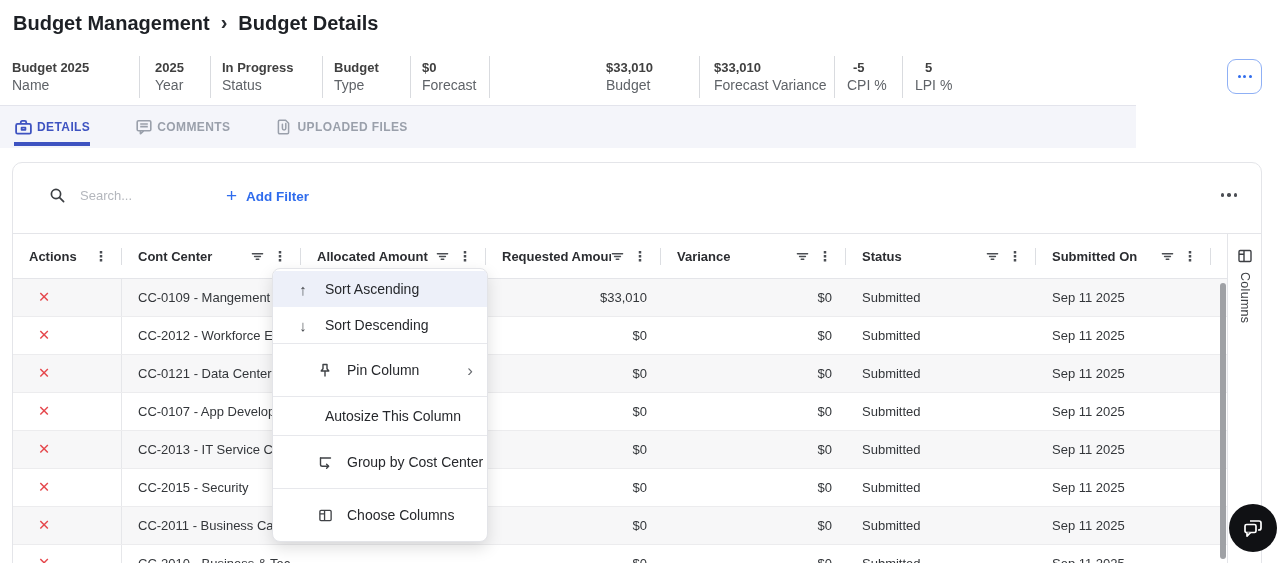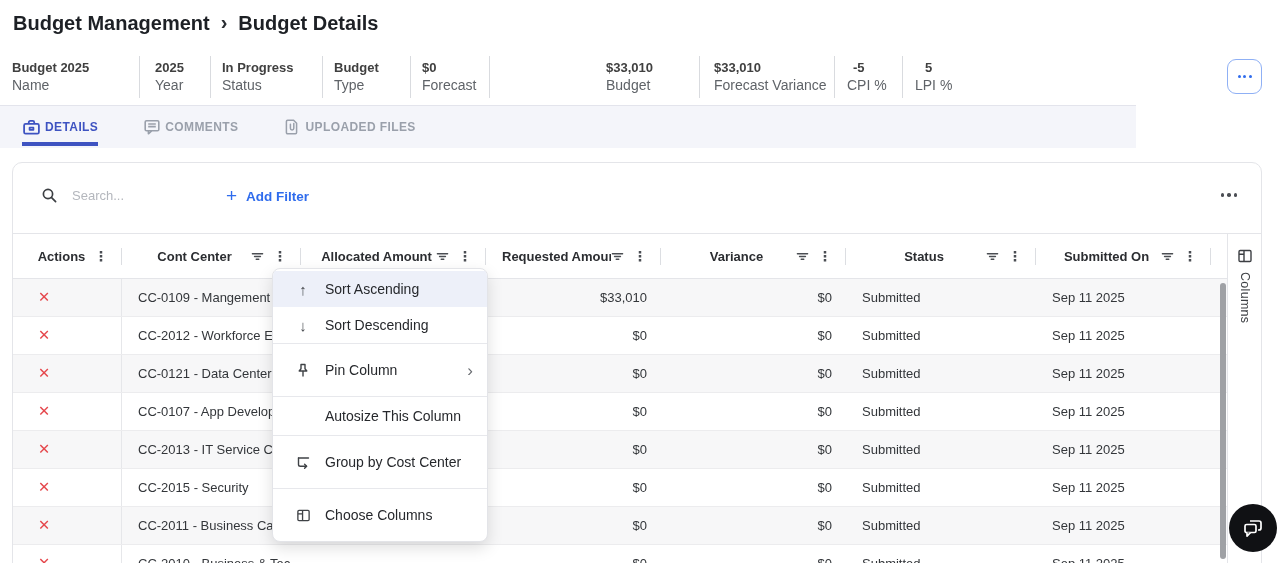--- a/index.html
+++ b/index.html
@@ -21,48 +21,48 @@
   .stat { position:relative; display:flex; flex-direction:column; justify-content:center; }
   .stat + .stat::before { content:""; position:absolute; left:0; top:2px; bottom:2px; width:1px; background:#d9dbdf; }
   .stat .val { font-size:13px; font-weight:700; color:#404040; line-height:1.25; white-space:nowrap; }
   .stat .lab { font-size:14px; color:#5f6368; line-height:1.3; white-space:nowrap; }
   .more-btn { position:absolute; left:1227px; top:59px; width:35px; height:35px; border:1.5px solid #8fb0f5;
     border-radius:9px; background:#fff; display:flex; align-items:center; justify-content:center; gap:2.5px; cursor:pointer; }
   .more-btn i { width:3px; height:3px; border-radius:50%; background:#2f6ced; display:block; }
 
   
   .tabstrip { position:absolute; left:0; top:105px; width:1136px; height:43px; background:#f4f5fa;
-    border-top:1px solid #e3e4ec; display:flex; align-items:stretch; padding-left:22px; }
+    border-top:1px solid #e3e4ec; display:flex; align-items:stretch; padding-left:14px; }
   .tab { position:relative; display:flex; align-items:center; gap:4px; margin-right:45px;
     font-size:12px; font-weight:700; letter-spacing:.4px; color:#9aa0ab; cursor:pointer; }
   .tab.active { color:#3e53c1; }
   .tab.active::after { content:""; position:absolute; left:0; right:0; bottom:2px; height:4px; background:#3e53c1; }
   .tab svg { stroke:#9aa0ab; }
   .tab.active svg { stroke:#3e53c1; }
 
   
   .card { position:absolute; left:12px; top:162px; width:1250px; height:420px; background:#fff;
     border:1px solid #e4e5e9; border-radius:10px; }
 
   .toolbar { position:relative; height:70px; }
-  .search { position:absolute; left:28px; top:24px; display:flex; align-items:center; gap:14px; cursor:text; }
+  .search { position:absolute; left:36px; top:24px; display:flex; align-items:center; gap:14px; cursor:text; }
   .search .ph { font-size:13px; color:#b4b7bd; }
   .addfilter { position:absolute; left:213px; top:24px; display:flex; align-items:center; gap:9px;
     color:#2f6ced; font-size:13.5px; font-weight:700; cursor:pointer; }
   .addfilter .plus { font-size:19px; font-weight:400; line-height:1; transform:translateY(-1px); }
   .kebab-h { position:absolute; right:24px; top:30px; display:flex; gap:3px; cursor:pointer; }
   .kebab-h i { width:3.5px; height:3.5px; border-radius:50%; background:#4b4e54; display:block; }
 
   
   .grid { position:absolute; left:0; top:70px; right:34px; bottom:0; border-top:1px solid #e4e5e9; overflow:hidden; }
   .hrow, .row { display:grid; grid-template-columns:109px 179px 185px 175px 185px 190px 175px 1fr; }
   .hrow { height:45px; border-bottom:1px solid #e4e5e9; }
   .hcell { position:relative; display:flex; align-items:center; padding:0 14px 0 16px; min-width:0; }
   .hcell::after { content:""; position:absolute; right:0; top:14px; height:17px; width:1px; background:#dcdee2; }
-  .hcell .hlabel { font-size:13px; font-weight:700; color:#2b2d31; white-space:nowrap; overflow:hidden; flex:1 1 auto;text-align:center; }
+  .hcell .hlabel { font-size:13px; font-weight:700; color:#2b2d31; white-space:nowrap; overflow:hidden; flex:1 1 auto; }
   .hicons { display:flex; align-items:center; gap:9px; flex:0 0 auto; }
   .kebab-v { font-size:14px; font-weight:700; color:#4b4e54; line-height:1; cursor:pointer; }
   .ficon { cursor:pointer; }
 
   .row { height:38px; border-bottom:1px solid #ececee; }
   .row:nth-child(even) { background:#f7f7f8; }
   .cell { display:flex; align-items:center; padding:0 14px 0 16px; font-size:13px; color:#33363a;
     white-space:nowrap; overflow:hidden; min-width:0; }
   .cell.num { justify-content:flex-end; }
   .cell.actions { padding-left:25px; border-right:1px solid #e6e7ea; }
@@ -75,21 +75,21 @@
     border-top:1px solid #e4e5e9; background:#fff; display:flex; flex-direction:column; align-items:center; padding-top:14px; cursor:pointer; }
   .sidepanel .vtext { margin-top:8px; writing-mode:vertical-rl; font-size:12.5px; color:#3c3f43; letter-spacing:.3px; }
 
   
   .menu { position:absolute; left:272px; top:268px; width:216px; background:#fff; border:1px solid #e3e4e8;
     border-radius:8px; box-shadow:0 6px 16px rgba(0,0,0,.13); padding-top:2px; overflow:hidden; z-index:5; }
   .mi { display:flex; align-items:center; padding:0 14px 0 20px; cursor:pointer; }
   .mi .mico { width:20px; display:flex; justify-content:center; flex:0 0 auto; color:#3f4246; }
   .mi .mlabel { margin-left:12px; font-size:14px; color:#26282c; flex:1 1 auto; white-space:nowrap; }
   .mi .chev { color:#6b6e73; font-size:17px; line-height:1; }
-  .mi.h36 { height:36px; } .mi.h38 { height:38px; } .mi.h52 { height:52px; }
+  .mi.h36 { height:36px; } .mi.h38 { height:38px; } .mi.h52 { height:52px;margin-left:22px; }
   .mi.hl { background:#edf0f9; }
   .mi .arrowtxt { font-size:15px; color:#4a4d52; line-height:1; }
   .mdiv { height:1px; background:#e7e8ec; }
 
   
   .chatfab { position:absolute; left:1229px; top:504px; width:48px; height:48px; border-radius:50%;
     background:#101114; display:flex; align-items:center; justify-content:center; cursor:pointer; z-index:6; }
 </style>
 </head>
 <body>

